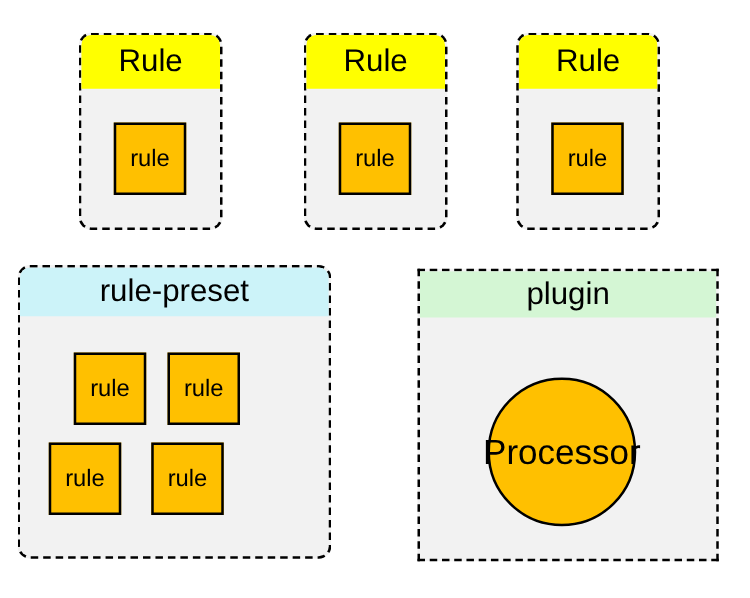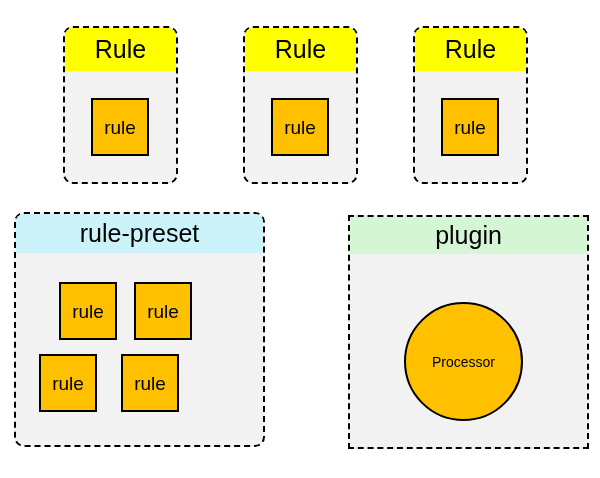--- a/index.html
+++ b/index.html
@@ -32,21 +32,21 @@
     align-items: center;
     justify-content: center;
     font-size: 25px;
     line-height: 1;
     color: var(--text, #000000);
   }
   .rule-card { top: 26px; width: 115px; height: 158px; }
   .rule-card .card-header { height: 43px; background: var(--rule-header, #ffff00); }
   .preset-card { left: 14px; top: 212px; width: 251px; height: 235px; }
   .preset-card .card-header { height: 39px; background: var(--preset-header, #ccf3f9); }
-  .plugin-card { left: 348px; top: 215px; width: 241px; height: 234px; border-radius: 0; }
+  .plugin-card { left: 334px; top: 215px; width: 241px; height: 234px; border-radius: 0; }
   .plugin-card .card-header { height: 37px; background: var(--plugin-header, #d4f6d4); }
   .node-square {
     position: absolute;
     box-sizing: border-box;
     width: 58px;
     height: 58px;
     background: var(--node-fill, #ffc000);
     border: 2px solid var(--border, #000000);
     display: flex;
     align-items: center;
@@ -65,21 +65,21 @@
     left: 54px;
     top: 85px;
     width: 119px;
     height: 119px;
     border-radius: 50%;
     background: var(--node-fill, #ffc000);
     border: 2.5px solid var(--border, #000000);
     display: flex;
     align-items: center;
     justify-content: center;
-    font-size: 14px;
+    font-size: 28px;
     line-height: 1;
     text-align: center;
   }
   .r1 { left: 63px; }
   .r2 { left: 243px; }
   .r3 { left: 413px; }
 </style>
 </head>
 <body>
 

